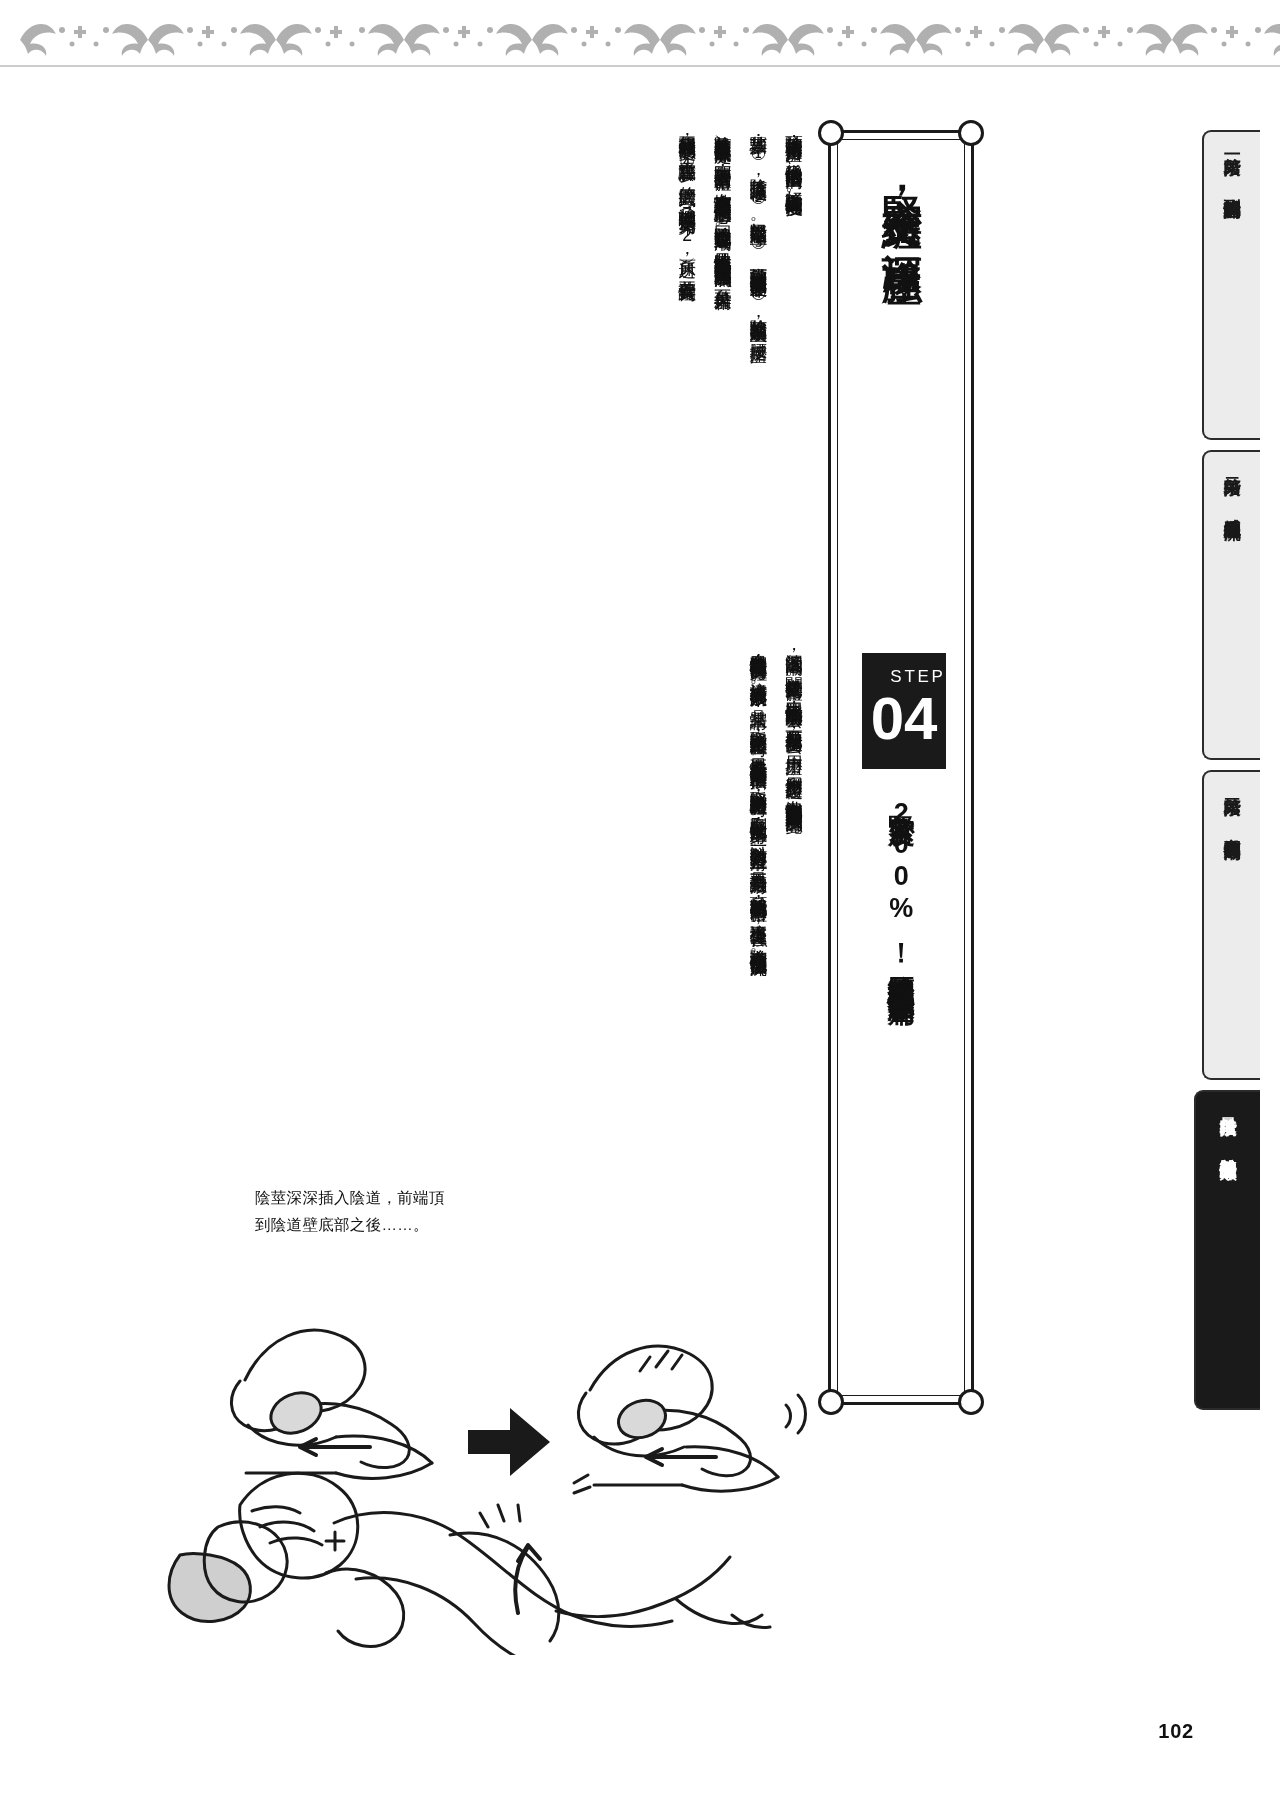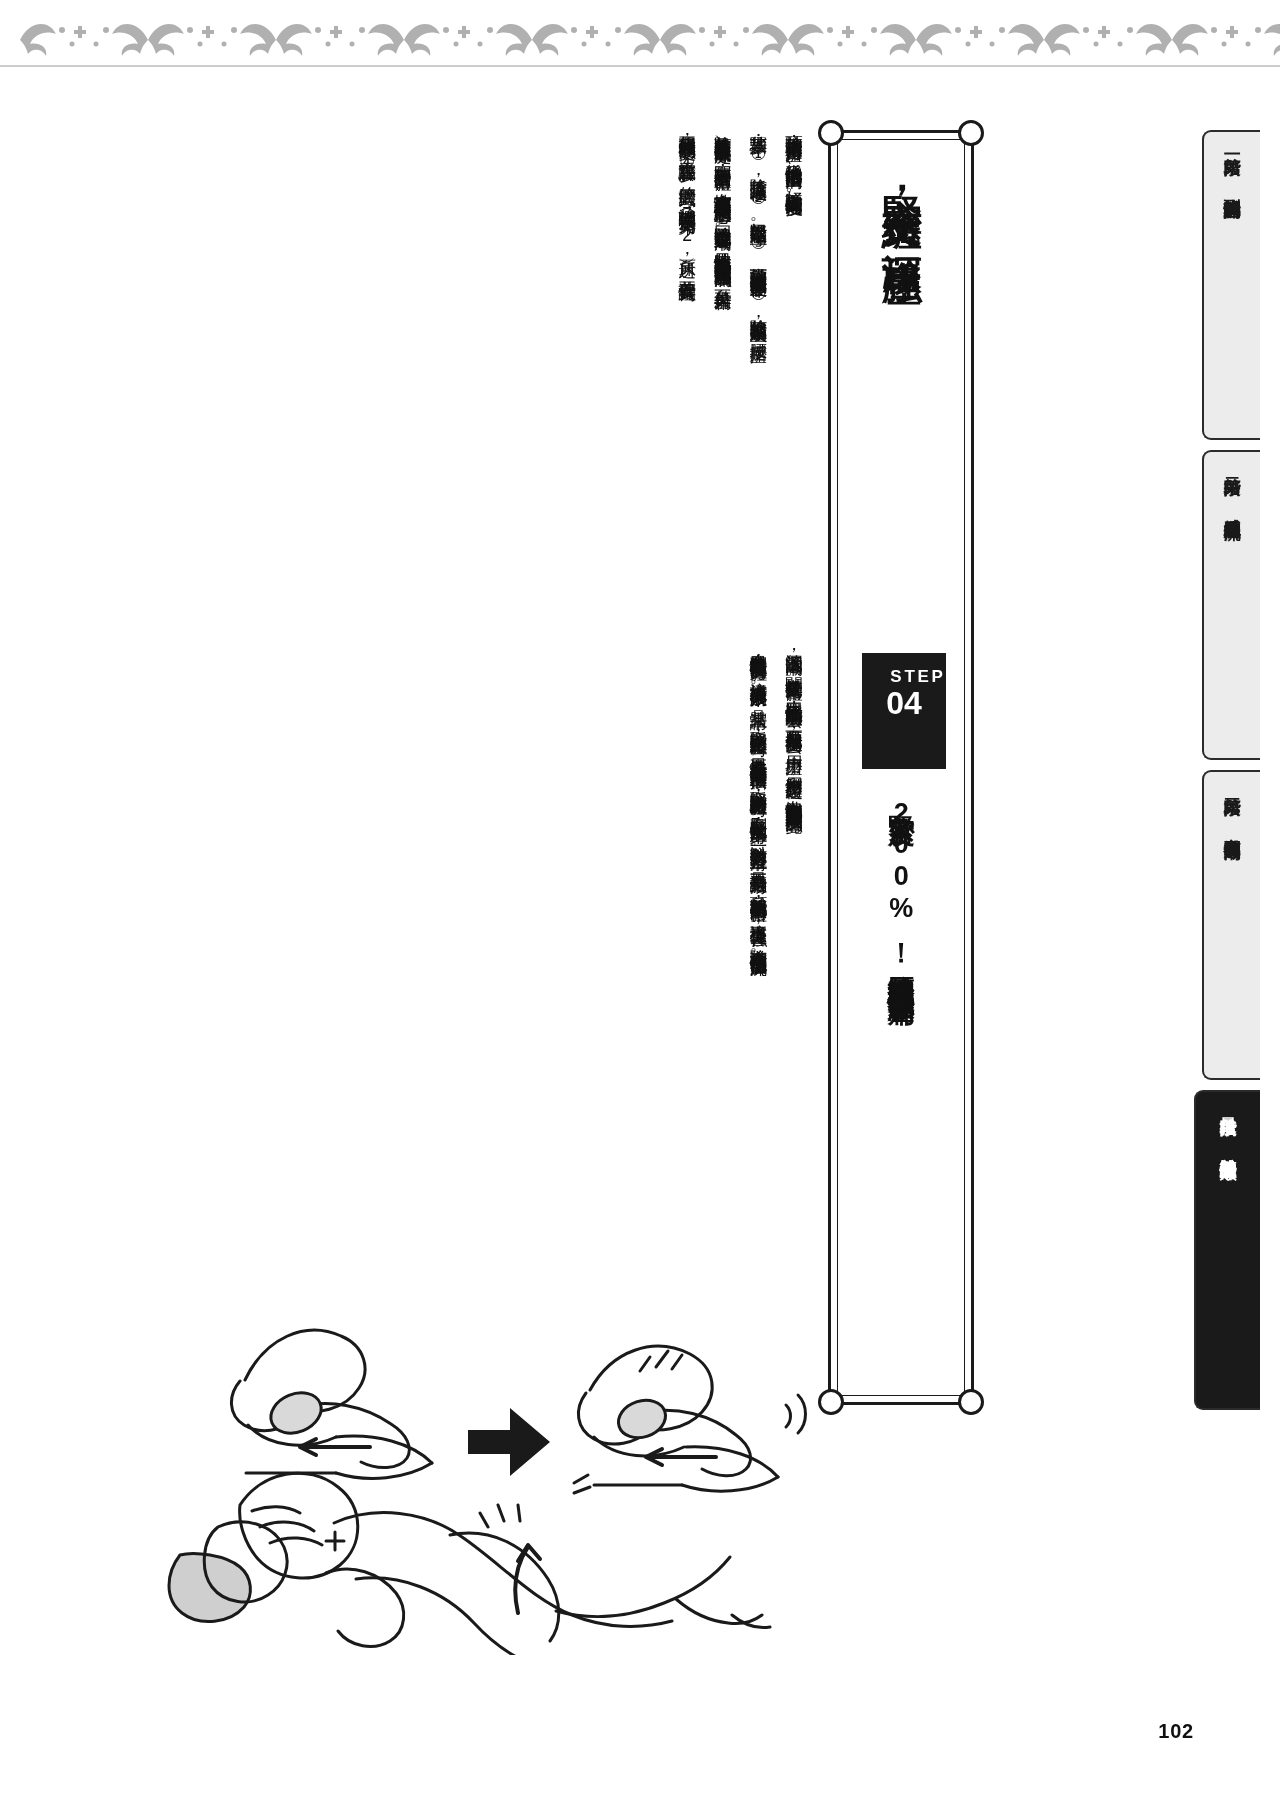--- a/index.html
+++ b/index.html
@@ -125,25 +125,25 @@
     height: 116px;
     background: #1a1a1a;
     color: #fff;
     text-align: center;
     box-sizing: border-box;
     padding-top: 14px;
   }
   #step-badge .step-word {
     font-size: 17px;
     letter-spacing: 0.16em;
-    font-weight: bold;
+    font-weight: normal;
     padding-left: 28px;
   }
   #step-badge .step-num {
-    font-size: 32px;
+    font-size: 60px;
     font-weight: bold;
     line-height: 1.05;
     font-family: "Liberation Sans", sans-serif;
   }
 
   #title-sub {
     position: absolute;
     left: 0; right: 0;
     top: 660px;
     display: flex;
@@ -376,17 +376,18 @@
           <path d="M398,438 c-6,-26 -2,-48 10,-66"></path>
           <path d="M398,386 l10,-16 l12,14"></path>
         </g>
 
         <path d="M368,352 l-8,-14 M384,346 l-6,-16 M400,346 l-2,-16" stroke-width="3"></path>
 
         <path d="M206,366 l18,0 M215,357 l0,18" stroke-width="3"></path>
       </g>
     </svg>
 
+    <div class="callout" id="callout-left">陰莖深深插入陰道，前端頂到陰道壁底部之後……。</div>
   </div>
 
   <div id="page-num">102</div>
 
 </div>
 
 </body></html>

